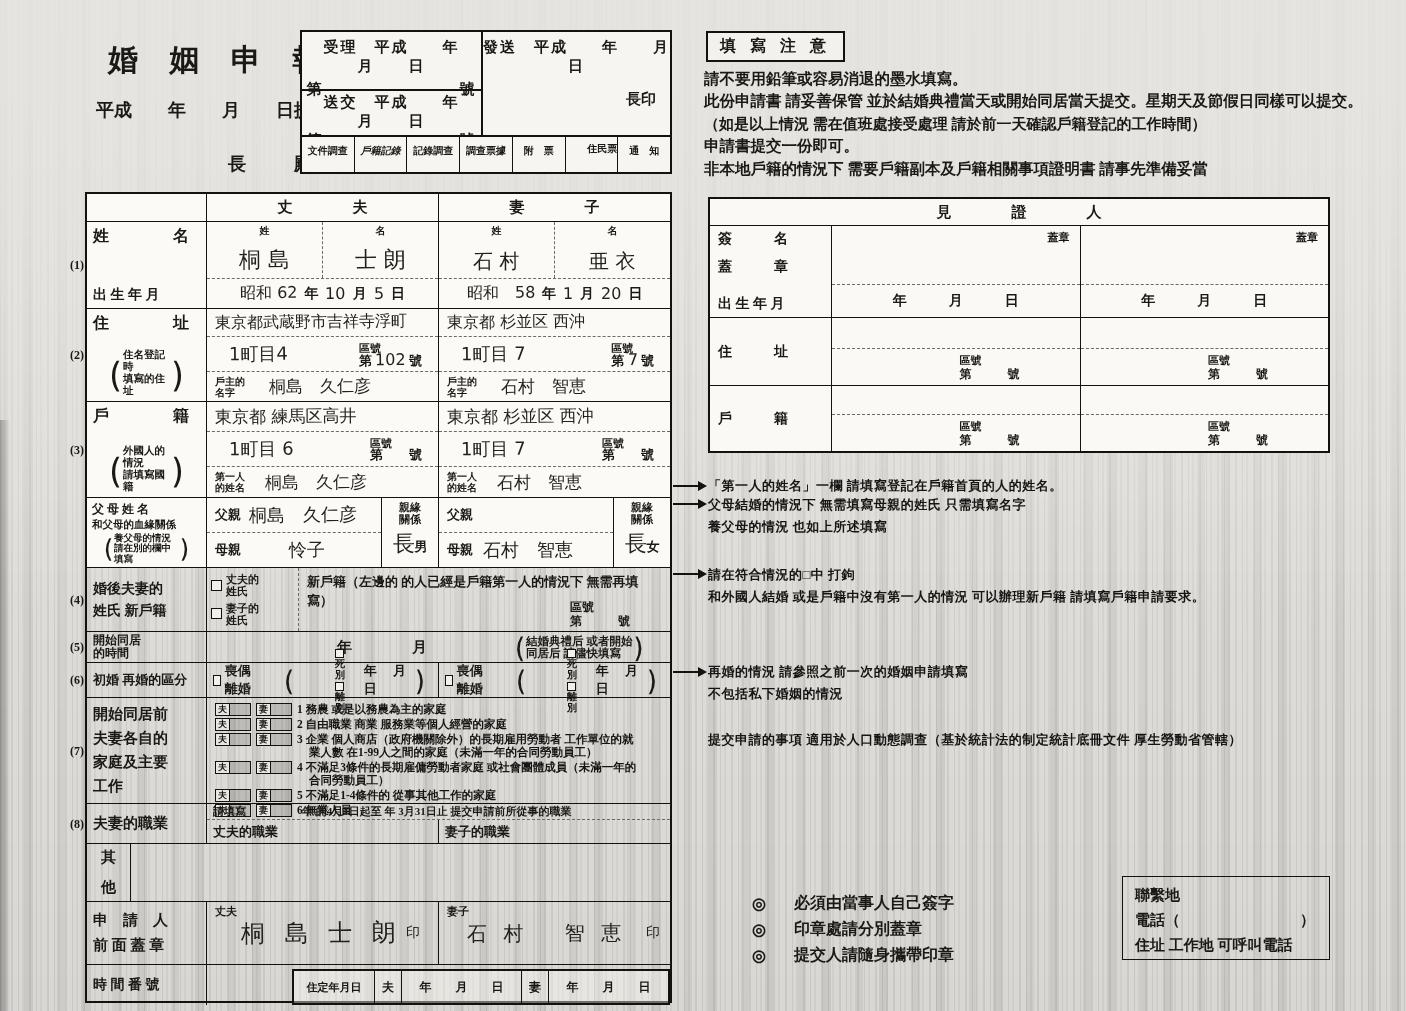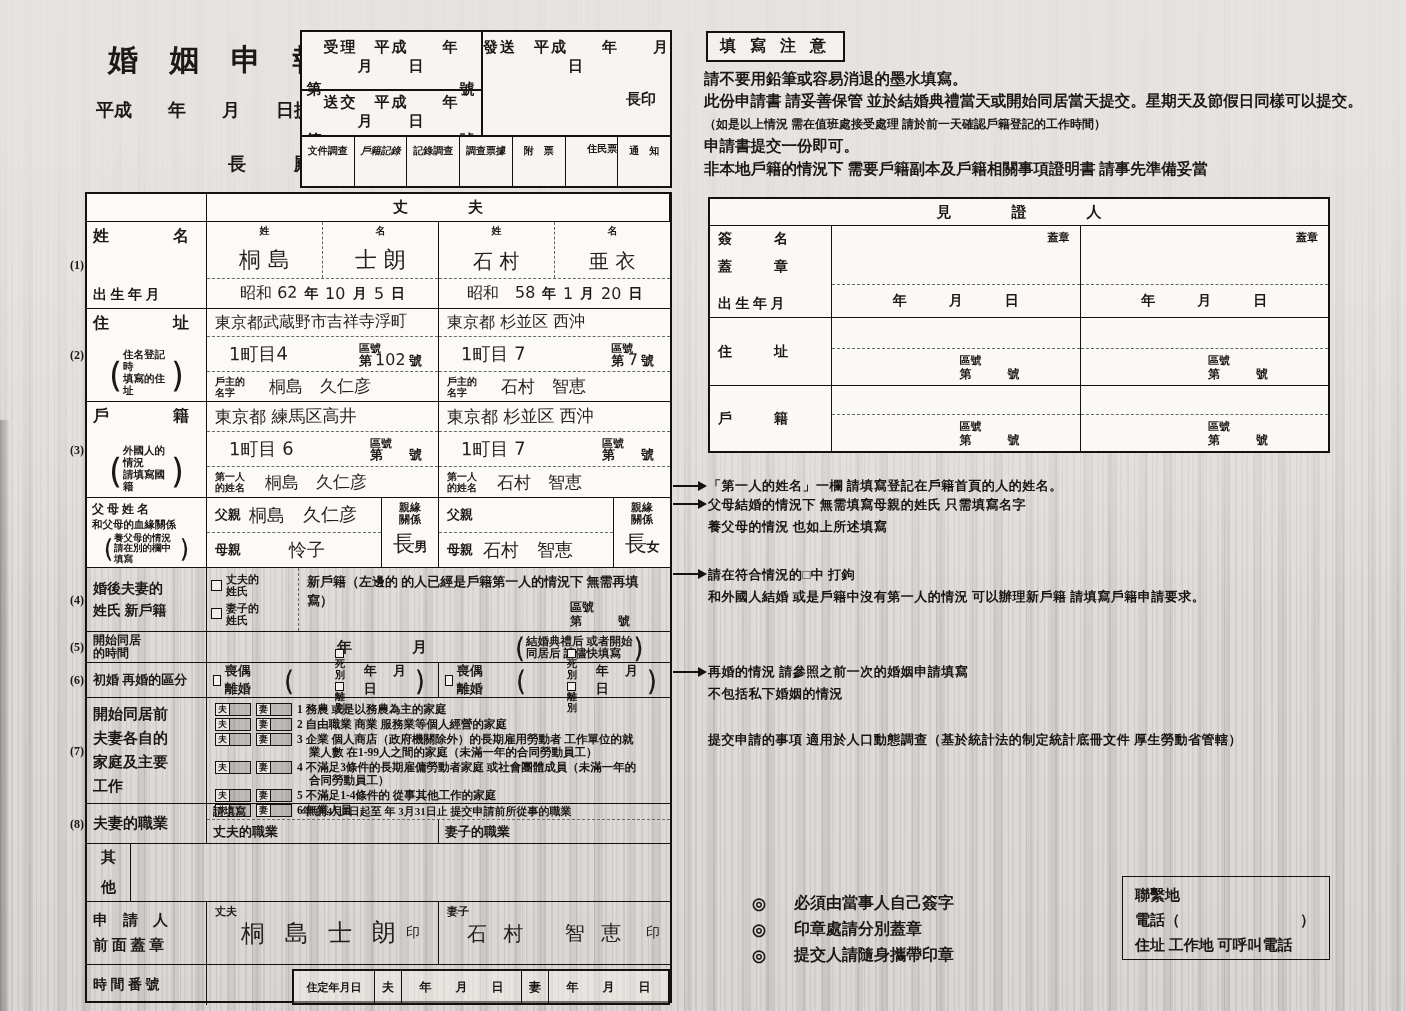--- a/index.html
+++ b/index.html
@@ -86,36 +86,39 @@
     <span class="bxline pr fs15">第　　　　　　　　號</span>
   </div>
   <div class="bx" style="left:300px;top:30px;width:183px;height:61px;padding-top:6px;">
     <span class="bxline pr fs15">受理　平成　　年　　月　　日</span>
     <span class="bxline pr fs15" style="margin-top:4px;">第　　　　　　　　號</span>
   </div>
   <div class="bx" style="left:481px;top:30px;width:191px;height:107px;padding-top:6px;">
     <span class="bxline pr fs15">發送　平成　　年　　月　　日</span>
     <span class="pr fs15" style="position:absolute;right:14px;bottom:26px;">長印</span>
   </div>
-  <div class="bx" style="left:300px;top:135px;width:372px;height:53px;display:flex;padding:0;">
+  <div class="bx" style="left:300px;top:135px;width:372px;height:39px;display:flex;padding:0;">
     <div style="flex:1;border-right:1.5px solid #14120f;text-align:center;padding-top:3px;"><span class="pr fs10">文件調查</span></div>
     <div style="flex:1;border-right:1.5px solid #14120f;text-align:center;padding-top:3px;font-style:italic;"><span class="pr fs10">戶籍記錄</span></div>
     <div style="flex:1;border-right:1.5px solid #14120f;text-align:center;padding-top:3px;"><span class="pr fs10">記錄調查</span></div>
     <div style="flex:1;border-right:1.5px solid #14120f;text-align:center;padding-top:3px;"><span class="pr fs10">調查票據</span></div>
     <div style="flex:1;border-right:1.5px solid #14120f;text-align:center;padding-top:3px;"><span class="pr fs10">附　票</span></div>
     <div style="flex:1;border-right:1.5px solid #14120f;text-align:right;padding-top:1px;"><span class="pr fs10">住民票</span></div>
     <div style="flex:1;text-align:center;padding-top:3px;"><span class="pr fs10">通　知</span></div>
   </div>
 
   <div class="ftab">
 
     <div class="row solidbg" style="height:27px;">
       <div class="lcol"></div>
       <div class="hcol" style="align-items:center;justify-content:center;">
           <span class="pr fs15">丈　　　　夫</span>
+        </div>
+      <div class="wcol" style="align-items:center;justify-content:center;">
+          <span class="pr fs15">妻　　　　子</span>
         </div>
     </div>
 
     <div class="row solidbg" style="height:87px;">
       <div class="lcol">
         <span class="rownum pr">(1)</span>
         <span class="pr fs16">姓　　　　名</span>
         <span class="pr fs14">出 生 年 月</span>
       </div>
       <div class="hcol">
@@ -497,21 +500,21 @@
         <div class="tc fs12" style="flex:1;">年　　月　　日</div>
       </div>
     </div>
   </div>
 
   <div class="abs pr fs16" style="left:706px;top:31px;border:2px solid #14120f;padding:3px 12px;letter-spacing:5px;background:#f3f1ed;">填 寫 注 意</div>
 
   <div class="abs" style="left:704px;top:68px;width:700px;">
     <div class="pr" style="font-size:15.5px;line-height:22.4px;">請不要用鉛筆或容易消退的墨水填寫。</div>
     <div class="pr" style="font-size:15.5px;line-height:22.4px;">此份申請書 請妥善保管 並於結婚典禮當天或開始同居當天提交。星期天及節假日同樣可以提交。</div>
-    <div class="pr" style="font-size:12px;line-height:22.4px;">（如是以上情況 需在值班處接受處理 請於前一天確認戶籍登記的工作時間）</div>
+    <div class="pr" style="font-size:15px;line-height:22.4px;">（如是以上情況 需在值班處接受處理 請於前一天確認戶籍登記的工作時間）</div>
     <div class="pr" style="font-size:15.5px;line-height:22.4px;">申請書提交一份即可。</div>
     <div class="pr" style="font-size:15.5px;line-height:22.4px;">非本地戶籍的情況下 需要戶籍副本及戶籍相關事項證明書 請事先準備妥當</div>
   </div>
 
   <div class="wtab">
     <div class="wrow" style="height:26px;align-items:center;justify-content:center;">
       <span class="pr fs15">見　　　　證　　　　人</span>
     </div>
     <div class="wrow" style="height:92px;">
       <div class="wlab">

